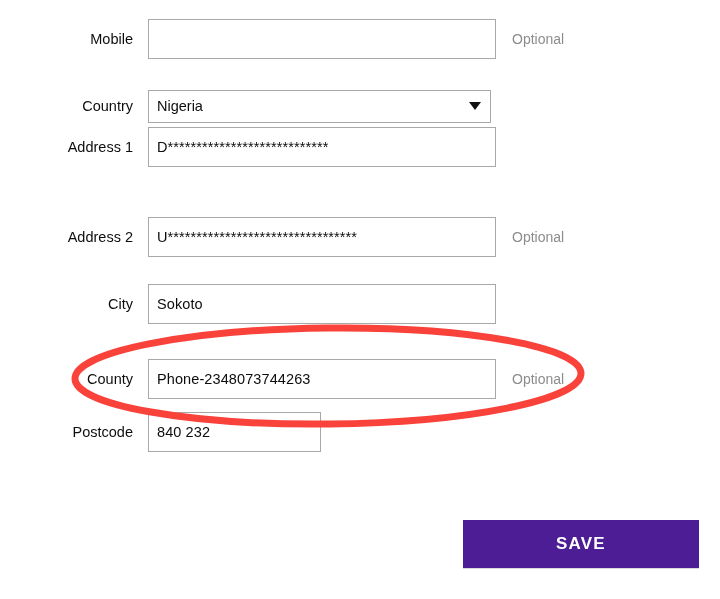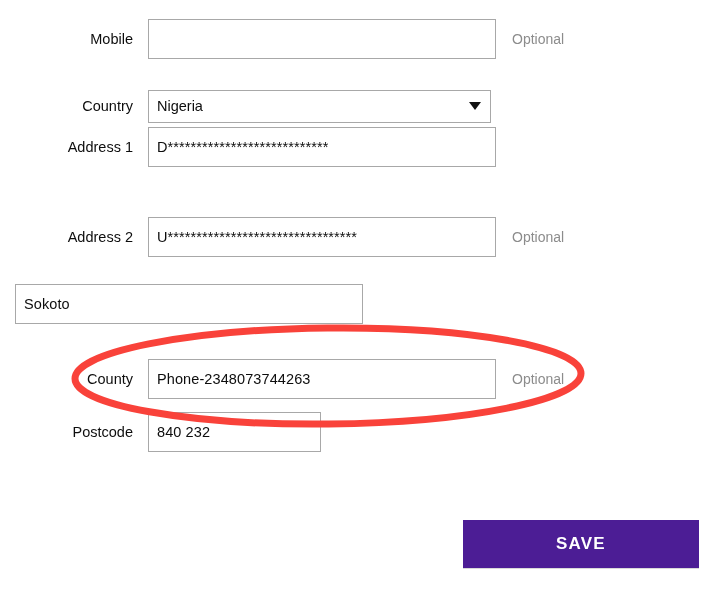--- a/index.html
+++ b/index.html
@@ -167,20 +167,21 @@
     <div class="form-row" style="top: 216px;">
       <div class="row-label">Address 2</div>
       <div class="field-wrap">
         <div class="text-field w-wide" tabindex="0">
           <span class="field-text">U*********************************</span>
         </div>
         <div class="optional-note">Optional</div>
       </div>
     </div>
     <div class="form-row" style="top: 283px;">
+      <div class="row-label">City</div>
       <div class="field-wrap">
         <div class="text-field w-wide" tabindex="0">
           <span class="field-text">Sokoto</span>
         </div>
       </div>
     </div>
     <div class="form-row" style="top: 358px; border-radius: 11px;">
       <div class="row-label">County</div>
       <div class="field-wrap">
         <div class="text-field w-wide" tabindex="0">

